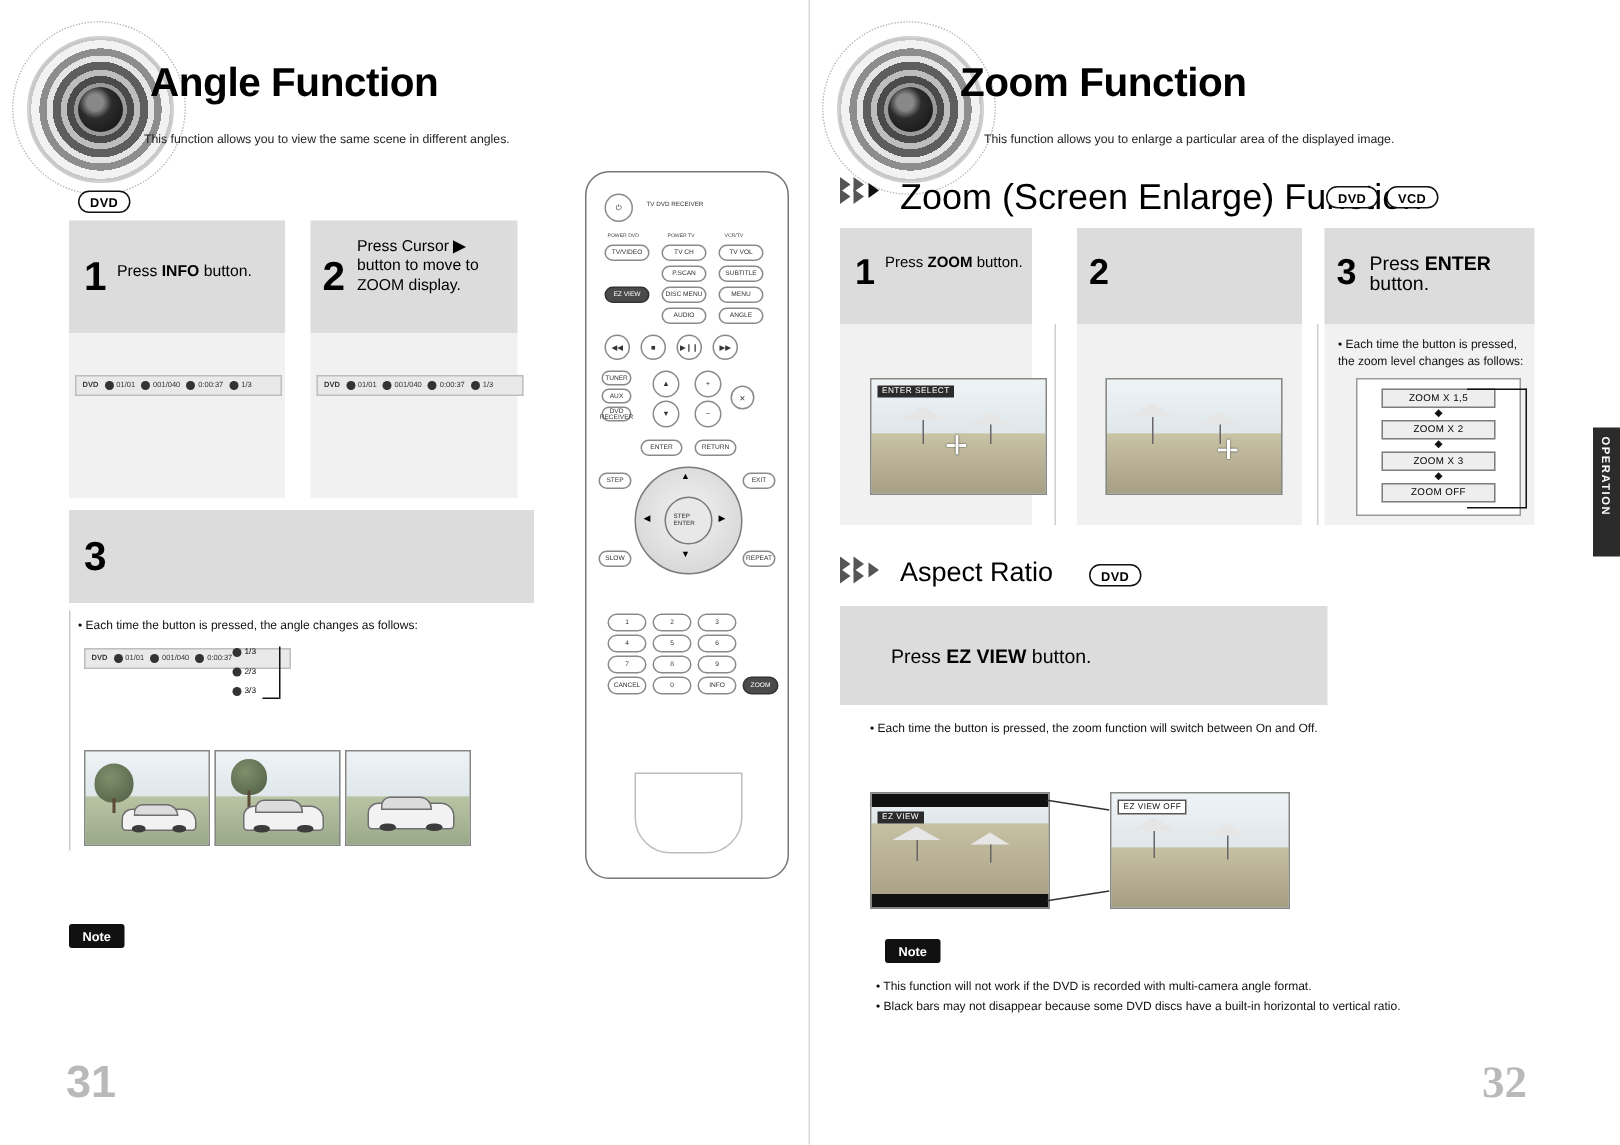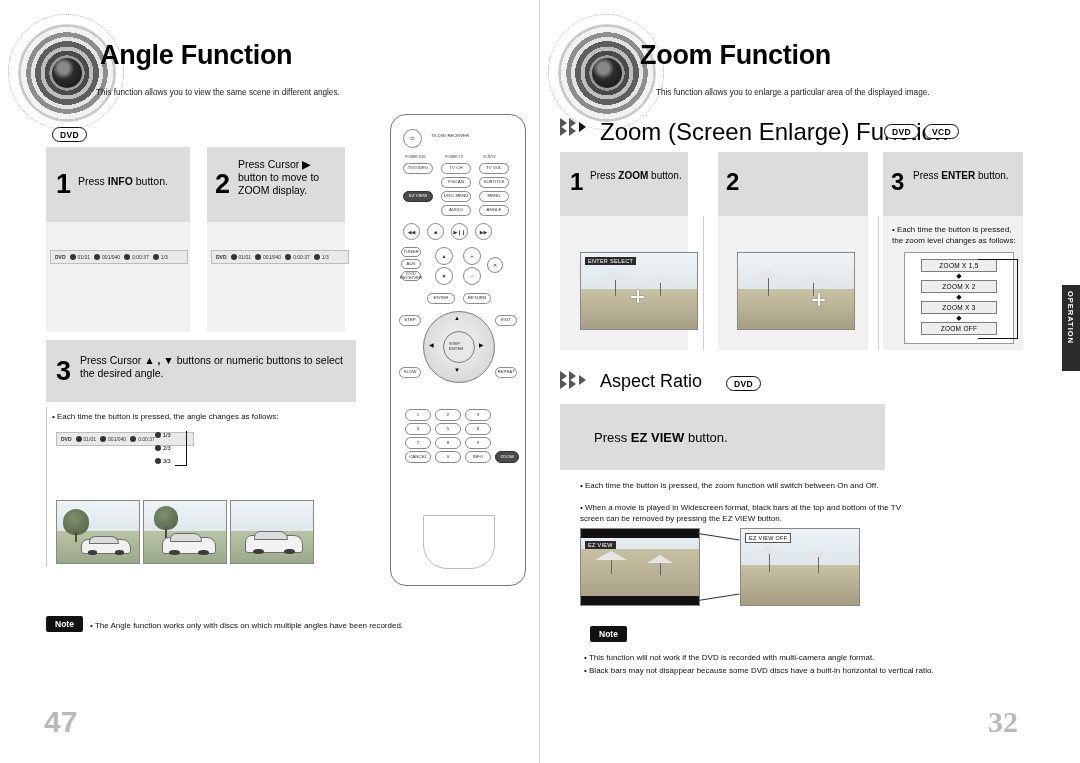--- a/index.html
+++ b/index.html
@@ -179,23 +179,20 @@
         <span>0:00:37</span>
       </span>
     <span class="cell">
         <i class="dot"></i>
         <span>1/3</span>
       </span>
   </div>
 
   <div class="stepwide" style="position:absolute;left:46px;top:340px;width:310px;height:62px;">
     <div class="stepnum" style="left:10px;top:18px;">3</div>
-    <div class="steptext" style="position:absolute;left:34px;top:14px;width:270px;">
-      <span>Press Cursor </span><b>▲ , ▼</b><span> buttons or numeric buttons to select the desired angle.</span>
-    </div>
   </div>
 
   <div style="position:absolute;left:46px;top:407px;width:1px;height:160px;background:#c9c9c9;"></div>
 
   <div class="bullet" style="position:absolute;left:52px;top:411px;width:290px;">
     • <span>Each time the button is pressed, the angle changes as follows:</span>
   </div>
 
   <div class="osd" style="position:absolute;left:56px;top:432px;width:128px;">
     <span class="cell">
@@ -255,25 +252,22 @@
   <div class="photo" style="position:absolute;left:230px;top:500px;width:82px;height:62px;">
     <div class="sky"></div>
     <div class="ground"></div>
     <div class="car" style="left:14px;top:34px;width:56px;height:16px;">
       <div class="wheel" style="left:12%;"></div>
       <div class="wheel" style="right:12%;"></div>
     </div>
   </div>
 
   <div class="note-badge" style="position:absolute;left:46px;top:616px;">Note</div>
-  <div class="bullet" style="position:absolute;left:90px;top:620px;width:400px;">
-    • <span>The Angle function works only with discs on which multiple angles have been recorded.</span>
-  </div>
-
-  <div class="pageno" style="left:44px;">47</div>
+
+  <div class="pageno" style="left:44px;">31</div>
 
   <div class="remote" style="left:390px;top:114px;width:134px;height:470px;">
 
     <div class="rcirc" style="left:12px;top:14px;width:17px;height:17px;">⏻</div>
     <div style="position:absolute;left:40px;top:18px;font-size:4.2px;color:#333;">TV DVD RECEIVER</div>
     <div style="position:absolute;left:14px;top:40px;font-size:3.4px;color:#444;">POWER DVD</div>
     <div style="position:absolute;left:54px;top:40px;font-size:3.4px;color:#444;">POWER TV</div>
     <div style="position:absolute;left:92px;top:40px;font-size:3.4px;color:#444;">VCR/TV</div>
 
     <div class="rbtn" style="left:12px;top:48px;width:28px;height:9px;">TV/VIDEO</div>
@@ -361,21 +355,21 @@
       <span>Press </span><b>ZOOM</b><span> button.</span>
     </div>
   </div>
 
   <div class="stepbox" style="position:absolute;left:178px;top:152px;width:150px;height:64px;">
     <div class="stepnum" style="left:8px;top:18px;font-size:24px;">2</div>
   </div>
 
   <div class="stepbox" style="position:absolute;left:343px;top:152px;width:140px;height:64px;">
     <div class="stepnum" style="left:8px;top:18px;font-size:24px;">3</div>
-    <div class="steptext" style="position:absolute;left:30px;top:17px;width:100px;font-size:10px;">
+    <div class="steptext" style="position:absolute;left:30px;top:17px;width:100px;font-size:13px;">
       <span>Press </span><b>ENTER</b><span> button.</span>
     </div>
   </div>
 
   <div style="position:absolute;left:20px;top:216px;width:128px;height:134px;background:#f1f1f1;"></div>
   <div style="position:absolute;left:178px;top:216px;width:150px;height:134px;background:#f1f1f1;"></div>
   <div style="position:absolute;left:343px;top:216px;width:140px;height:134px;background:#f1f1f1;"></div>
   <div style="position:absolute;left:163px;top:216px;width:1px;height:134px;background:#cfcfcf;"></div>
   <div style="position:absolute;left:338px;top:216px;width:1px;height:134px;background:#cfcfcf;"></div>
 
@@ -428,23 +422,20 @@
   <div class="badge" style="position:absolute;left:186px;top:376px;">DVD</div>
 
   <div class="stepbox" style="position:absolute;left:20px;top:404px;width:325px;height:66px;">
     <div style="position:absolute;left:34px;top:26px;font-size:13px;">
       <span>Press </span><b>EZ VIEW</b><span> button.</span>
     </div>
   </div>
 
   <div class="bullet" style="position:absolute;left:40px;top:480px;width:320px;">
     • <span>Each time the button is pressed, the zoom function will switch between On and Off.</span>
-  </div>
-  <div class="bullet" style="position:absolute;left:40px;top:502px;width:340px;">
-    • <span>When a movie is played in Widescreen format, black bars at the top and bottom of the TV screen can be removed by pressing the EZ VIEW button.</span>
   </div>
 
   <div class="photo" style="position:absolute;left:40px;top:528px;width:118px;height:76px;">
     <div class="sky" style="height:26%;"></div>
     <div class="ground" style="height:74%;background:linear-gradient(#c7c1a4,#a59d82);"></div>
     <div style="position:absolute;left:0;top:0;right:0;height:9px;background:#111;"></div>
     <div style="position:absolute;left:0;bottom:0;right:0;height:9px;background:#111;"></div>
     <div class="umb" style="left:14px;top:22px;"></div>
     <div class="umbpole" style="left:30px;top:31px;height:14px;"></div>
     <div class="umb" style="left:66px;top:26px;border-left-width:13px;border-right-width:13px;border-bottom-width:8px;"></div>

